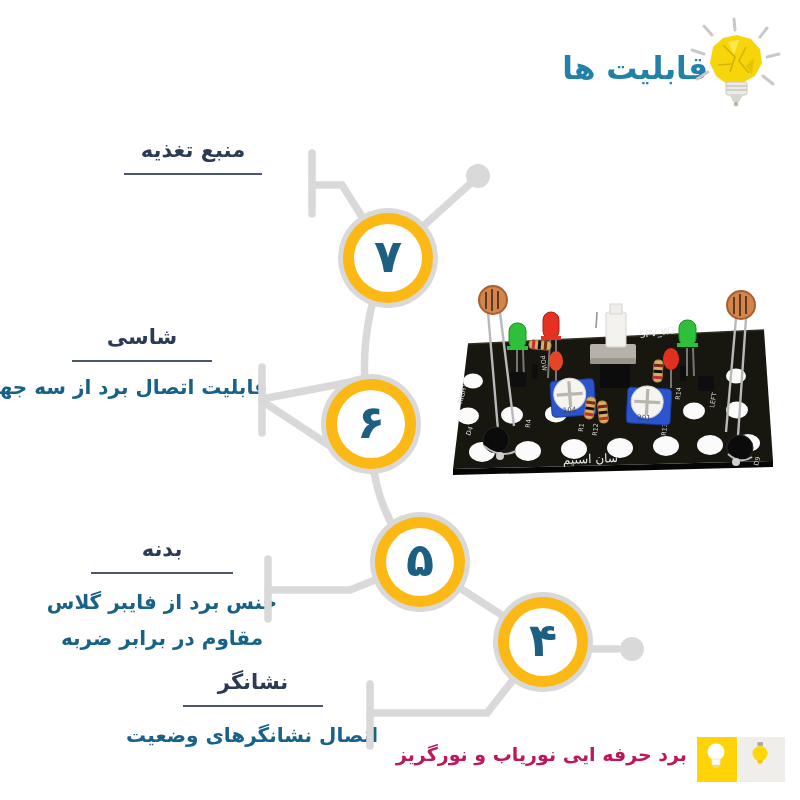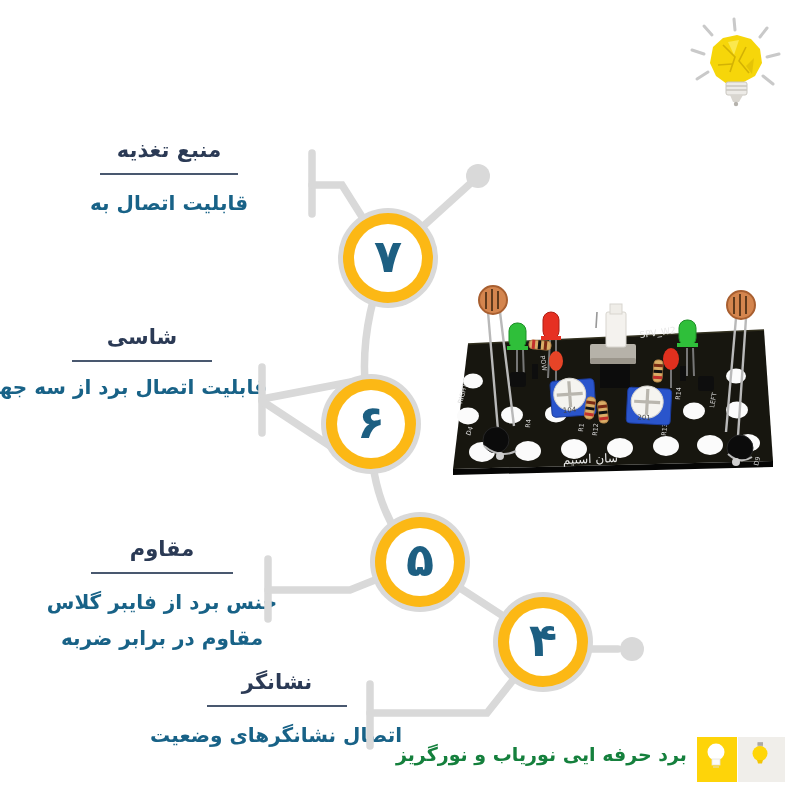--- a/index.html
+++ b/index.html
@@ -26,21 +26,21 @@
   .num-inner{width:68px;height:68px;border-radius:50%;background:#ffffff;
     display:flex;align-items:center;justify-content:center;}
   .num-text{font-size:46px;font-weight:bold;color:#1d5f82;line-height:1;transform:translateY(-2px);}
   
   .connectors{position:absolute;left:0;top:0;z-index:1;pointer-events:none;}
   
   .pcb{position:absolute;left:440px;top:268px;z-index:2;}
   
   .footer-caption{
     position:absolute;top:743px;right:113px;direction:rtl;
-    font-size:19px;font-weight:bold;color:#15803d;white-space:nowrap;
+    font-size:19px;font-weight:bold;color:#be185d;white-space:nowrap;
   }
   .footer-thumb{position:absolute;left:697px;top:737px;z-index:2;}
   .bulb-logo{position:absolute;left:675px;top:16px;z-index:2;}
 </style>
 </head>
 <body>
 
 <div class="canvas">
 
   <svg class="connectors" width="800" height="800" viewBox="0 0 800 800">
@@ -87,41 +87,41 @@
       <path d="M 43 49 L 57 48"></path>
     </g>
     <g>
       <rect x="51" y="66" width="21" height="13" rx="2" fill="#edebe7" stroke="#c9c6c0"></rect>
       <path d="M 51 70 L 72 70 M 51 74 L 72 74" stroke="#c9c6c0" stroke-width="1.4"></path>
       <path d="M 55 79 L 68 79 L 64 86 L 58 86 Z" fill="#d9d6d0"></path>
       <circle cx="61" cy="88" r="2.2" fill="#b5b2ac"></circle>
     </g>
   </svg>
 
-
-  <div class="sec" style="left:44px;top:137px;">
+  <div class="page-title">قابلیت ها</div>
+
+  <div class="sec" style="left:68px;top:137px;">
     <div class="sec-title">منبع تغذیه</div>
     <div class="sec-rule" style="width:138px"></div>
-    <div class="sec-line">قابلیت اتصال به</div>
   </div>
 
   <div class="sec" style="left:17px;top:324px;">
     <div class="sec-title">شاسی</div>
     <div class="sec-rule"></div>
     <div class="sec-line" style="line-height:31px">قابلیت اتصال برد از سه جهت</div>
   </div>
 
   <div class="sec" style="left:37px;top:536px;">
-    <div class="sec-title">مقاوم</div>
+    <div class="sec-title">بدنه</div>
     <div class="sec-rule" style="width:142px"></div>
     <div class="sec-line">جنس برد از فایبر گلاس</div>
     <div class="sec-line">مقاوم در برابر ضربه</div>
   </div>
 
-  <div class="sec" style="left:152px;top:669px;">
+  <div class="sec" style="left:128px;top:669px;">
     <div class="sec-title">نشانگر</div>
     <div class="sec-rule"></div>
     <div class="sec-line">اتصال نشانگرهای وضعیت</div>
   </div>
 
   <div class="num-circle" style="left:338px;top:208px;">
     <div class="num-yellow">
         <div class="num-inner">
       <span class="num-text">۷</span>
     </div>

